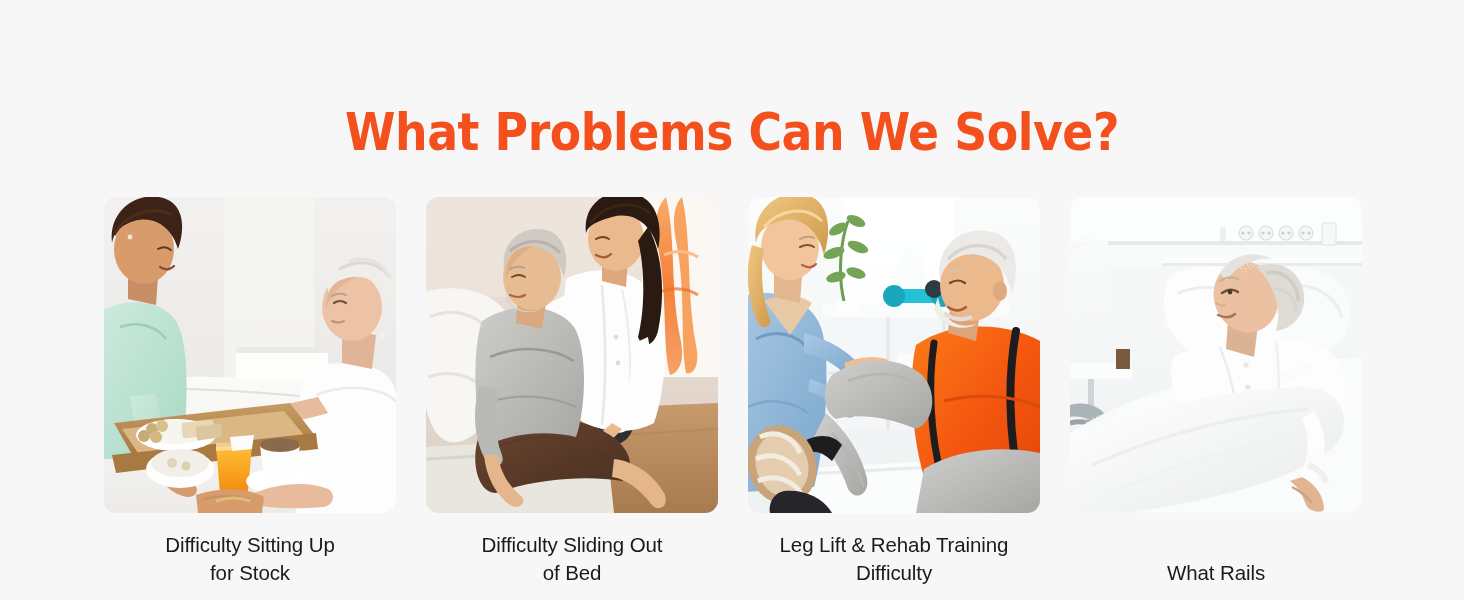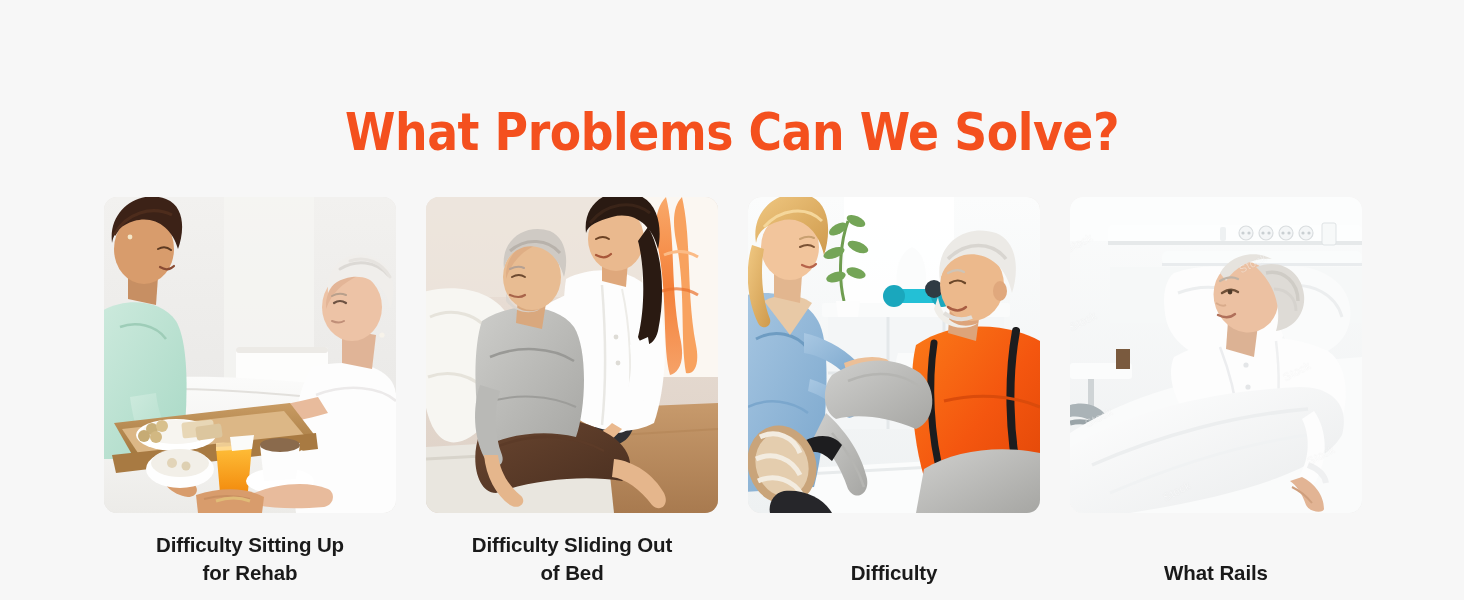--- a/index.html
+++ b/index.html
@@ -64,21 +64,21 @@
     overflow: hidden;
     background: #e9e6e2;
   }
 
   .caption {
     margin-top: 18px;
     text-align: center;
     color: #1a1a1a;
     font-size: 20.5px;
     line-height: 28px;
-    font-weight: 700;
+    font-weight: 400;
     letter-spacing: -0.1px;
   }
 
   
   
   
   .scene { position: absolute; inset: 0; }
   .scene svg { display: block; width: 100%; height: 100%; }
 
   .watermark {
@@ -215,21 +215,21 @@
             <path d="M150 296 C176 286 204 284 224 292 C232 296 230 308 220 310 C196 312 172 312 152 308 Z" fill="#e8bb9c"></path>
             <path d="M92 298 C116 290 142 290 160 300 L158 316 L94 316 Z" fill="#d89c6c"></path>
             <path d="M100 302 q22 -6 46 0" fill="none" stroke="#c98f61" stroke-width="2"></path>
 
             <path d="M112 304 q18 -6 34 0" fill="none" stroke="#e0bb77" stroke-width="3"></path>
           </svg>
         </div>
       </div>
       <div class="caption">
         <span>Difficulty Sitting Up</span><br>
-        <span>for Rehab</span>
+        <span>for Stock</span>
       </div>
     </div>
 
     <div class="card">
       <div class="photo">
         <div class="scene">
           <svg viewBox="0 0 292 316" preserveAspectRatio="xMidYMid slice">
             <defs>
               <linearGradient id="c2wall" x1="0" y1="0" x2="0" y2="1">
                 <stop offset="0" stop-color="#ece2da"></stop>
@@ -468,21 +468,21 @@
             <ellipse cx="34" cy="268" rx="34" ry="40" fill="#c9a47a" transform="rotate(-18 34 268)"></ellipse>
             <ellipse cx="34" cy="268" rx="26" ry="32" fill="#e4cdae" transform="rotate(-18 34 268)"></ellipse>
             <path d="M12 240 C28 232 46 240 52 256" fill="none" stroke="#f3ece0" stroke-width="5"></path>
             <path d="M8 262 C26 254 44 262 52 278" fill="none" stroke="#f3ece0" stroke-width="5"></path>
             <path d="M10 284 C28 276 46 284 54 298" fill="none" stroke="#f3ece0" stroke-width="5"></path>
             <path d="M36 294 C58 292 76 302 84 316 L22 316 C20 306 26 296 36 294 Z" fill="#26262a"></path>
           </svg>
         </div>
       </div>
       <div class="caption">
-        <br>
+        <span>Leg Lift &amp; Rehab Training</span><br>
         <span>Difficulty</span>
       </div>
     </div>
 
     <div class="card">
       <div class="photo">
         <div class="scene">
           <svg viewBox="0 0 292 316" preserveAspectRatio="xMidYMid slice">
             <defs>
               <linearGradient id="c4wall" x1="0" y1="0" x2="0" y2="1">

